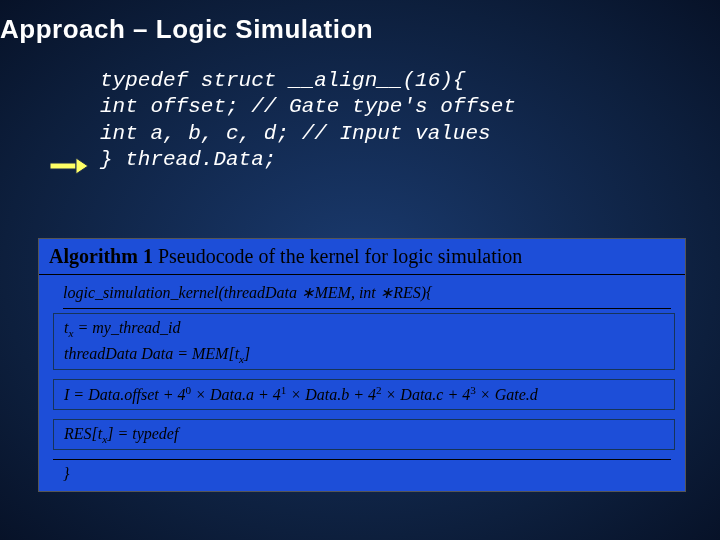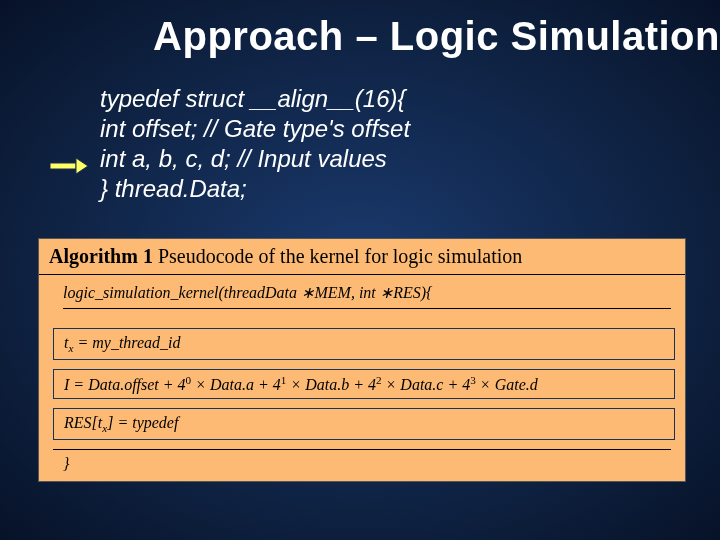--- a/index.html
+++ b/index.html
@@ -6,67 +6,67 @@
   body {
     width: 720px;
     height: 540px;
     background: radial-gradient(ellipse at center, #1a3a6e 0%, #0d1f3d 70%, #071228 100%);
     font-family: Arial, Helvetica, sans-serif;
     overflow: hidden;
     position: relative;
   }
   .title {
     color: #ffffff;
-    font-size: 40px;
+    font-size: 26px;
     font-weight: bold;
-    text-align: right;
+    text-align: left;
     padding-top: 14px;
     letter-spacing: 0.5px;
   }
   .struct-block {
     position: absolute;
     left: 100px;
-    top: 84px;
+    top: 68px;
     color: #ffffff;
-    font-family: Liberation Sans, sans-serif;
+    font-family: Liberation Mono, monospace;
     font-style: italic;
-    font-size: 24px;
+    font-size: 21px;
     line-height: 1.25;
   }
   .struct-block .line { white-space: nowrap; }
   .sub { font-size: 0.7em; vertical-align: sub; font-style: italic; }
   .arrow {
     position: absolute;
     left: 50px;
     top: 158px;
   }
   .arrow svg { display: block; }
   .algo-box {
     position: absolute;
     left: 38px;
     top: 238px;
     width: 648px;
-    background: #fdba74;
+    background: #1d4ed8;
     border: 1px solid #555;
   }
   .algo-title {
     font-family: "Times New Roman", Times, serif;
     font-size: 20px;
     padding: 6px 10px 6px 10px;
     border-bottom: 1.5px solid #000;
   }
   .algo-title .bold { font-weight: bold; }
   .algo-body {
     font-family: "Times New Roman", Times, serif;
     font-size: 16px;
     font-style: italic;
     padding: 6px 14px 6px 24px;
     line-height: 1.45;
   }
-  .algo-body .sig { border-bottom: 1px solid #000; padding-bottom: 4px; margin-bottom: 19px; }
+  .algo-body .sig { border-bottom: 1px solid #000; padding-bottom: 4px; margin-bottom: 4px; }
   .algo-body .row { white-space: nowrap; }
   .hl-group {
     border: 1.5px solid #16345a;
     margin-left: -10px;
     margin-right: -4px;
     padding: 2px 4px 2px 10px;
     margin-bottom: 9px;
   }
   .algo-body .sup { font-size: 0.7em; vertical-align: super; font-style: normal; }
   .algo-body .subx { font-size: 0.7em; vertical-align: sub; font-style: italic; }
@@ -101,20 +101,23 @@
   <div class="algo-title">
     <span class="bold">Algorithm 1</span><span> Pseudocode of the kernel for logic simulation</span>
   </div>
   <div class="algo-body">
     <div class="sig row">logic_simulation_kernel(threadData ∗MEM, int ∗RES){</div>
 
     <div class="hl-group">
       <div class="row">
         <span>t</span><span class="subx">x</span><span> = my_thread_id</span>
       </div>
+      <div class="row">
+        <span>threadData Data = MEM[t</span><span class="subx">x</span><span>]</span>
+      </div>
     </div>
 
     <div class="hl-group">
       <div class="row">
         <span>I = Data.offset + 4</span><span class="sup">0</span><span> × Data.a + 4</span><span class="sup">1</span><span> × Data.b + 4</span><span class="sup">2</span><span> × Data.c + 4</span><span class="sup">3</span><span> × Gate.d</span>
       </div>
     </div>
 
     <div class="hl-group">
       <div class="row">

